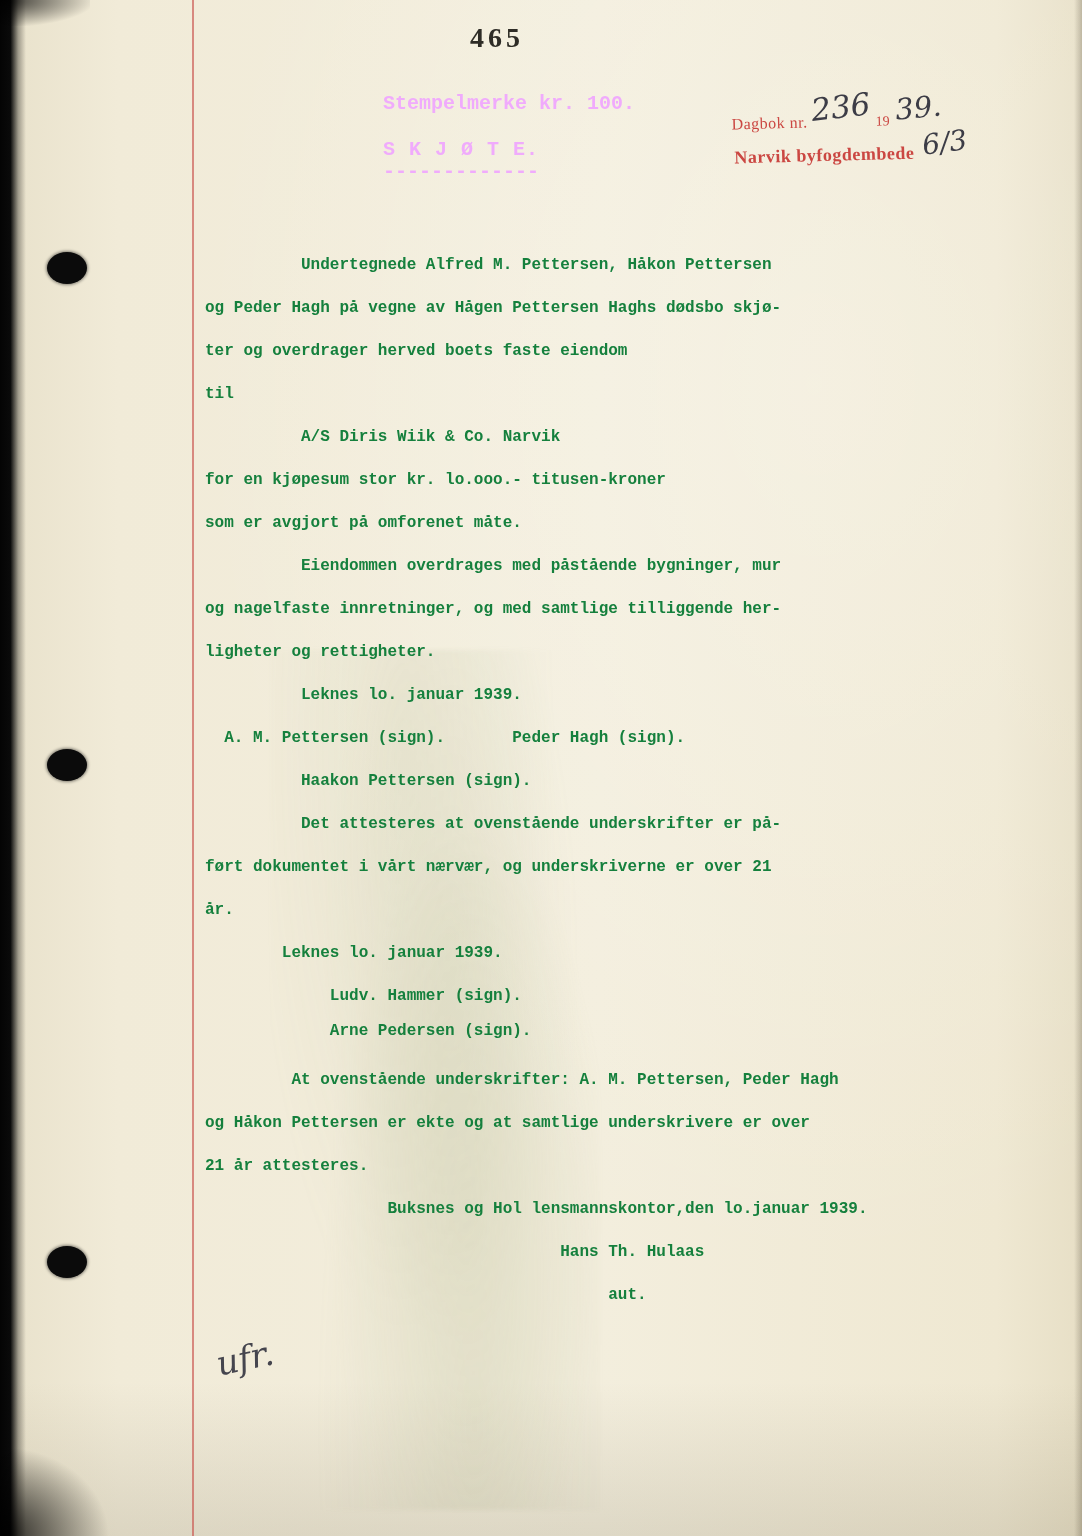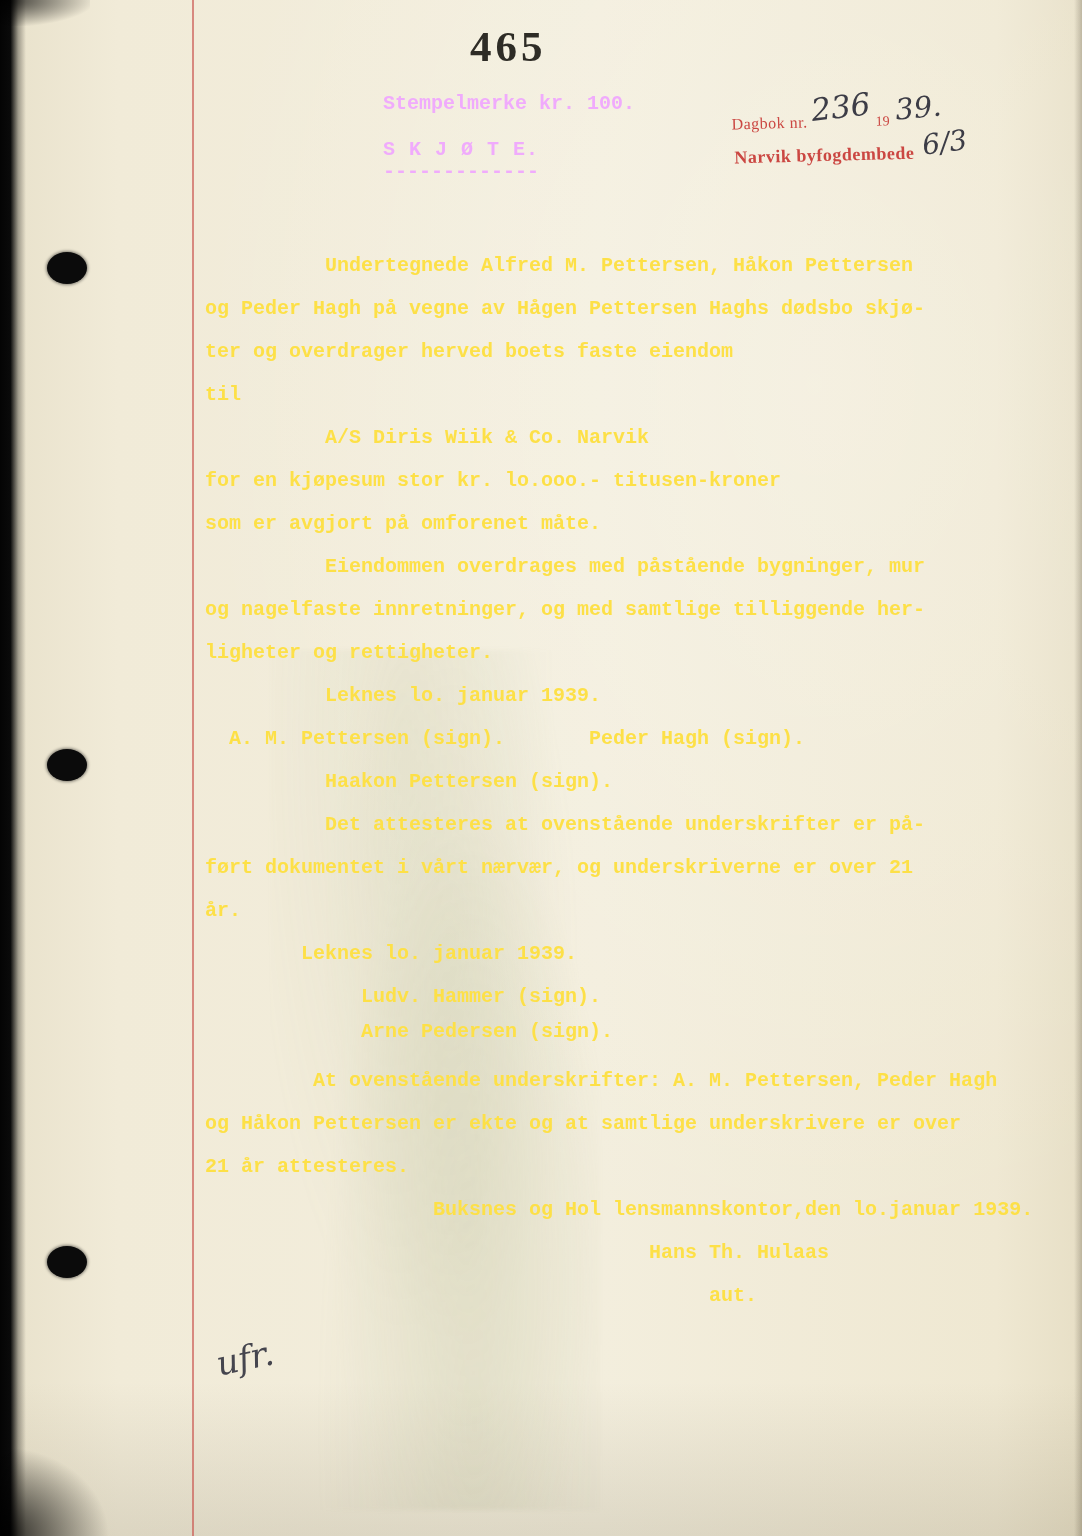--- a/index.html
+++ b/index.html
@@ -79,21 +79,21 @@
       radial-gradient(ellipse at 60% 65%, rgba(150,160,110,0.10), rgba(150,160,110,0) 50%),
       radial-gradient(ellipse at 62% 90%, rgba(145,155,108,0.11), rgba(145,155,108,0) 55%);
     filter: blur(2px);
   }
 
   .page-number {
     position: absolute;
     left: 470px; top: 22px;
     font-family: "Liberation Serif", serif;
     font-weight: bold;
-    font-size: 43px;
+    font-size: 28px;
     letter-spacing: 4px;
     color: #2e2c26;
   }
   .typed {
     font-family: "Liberation Mono", monospace;
     font-weight: bold;
     color: #f0abfc;
     font-size: 20px;
     white-space: pre;
   }
@@ -140,22 +140,22 @@
   .doc-body {
     position: absolute;
     left: 205px; top: 244px;
     width: 865px;
   }
   .tline {
     height: 43px;
     line-height: 43px;
     font-family: "Liberation Mono", monospace;
     font-weight: bold;
-    font-size: 20px;
-    color: #fde047;
+    font-size: 16px;
+    color: #15803d;
     white-space: pre;
   }
   .tline.single { height: 27px; line-height: 27px; }
   .tline.gap-before { margin-top: 14px; }
 
   .initials {
     position: absolute;
     left: 216px; top: 1338px;
     font-size: 34px;
     transform: rotate(-12deg);

